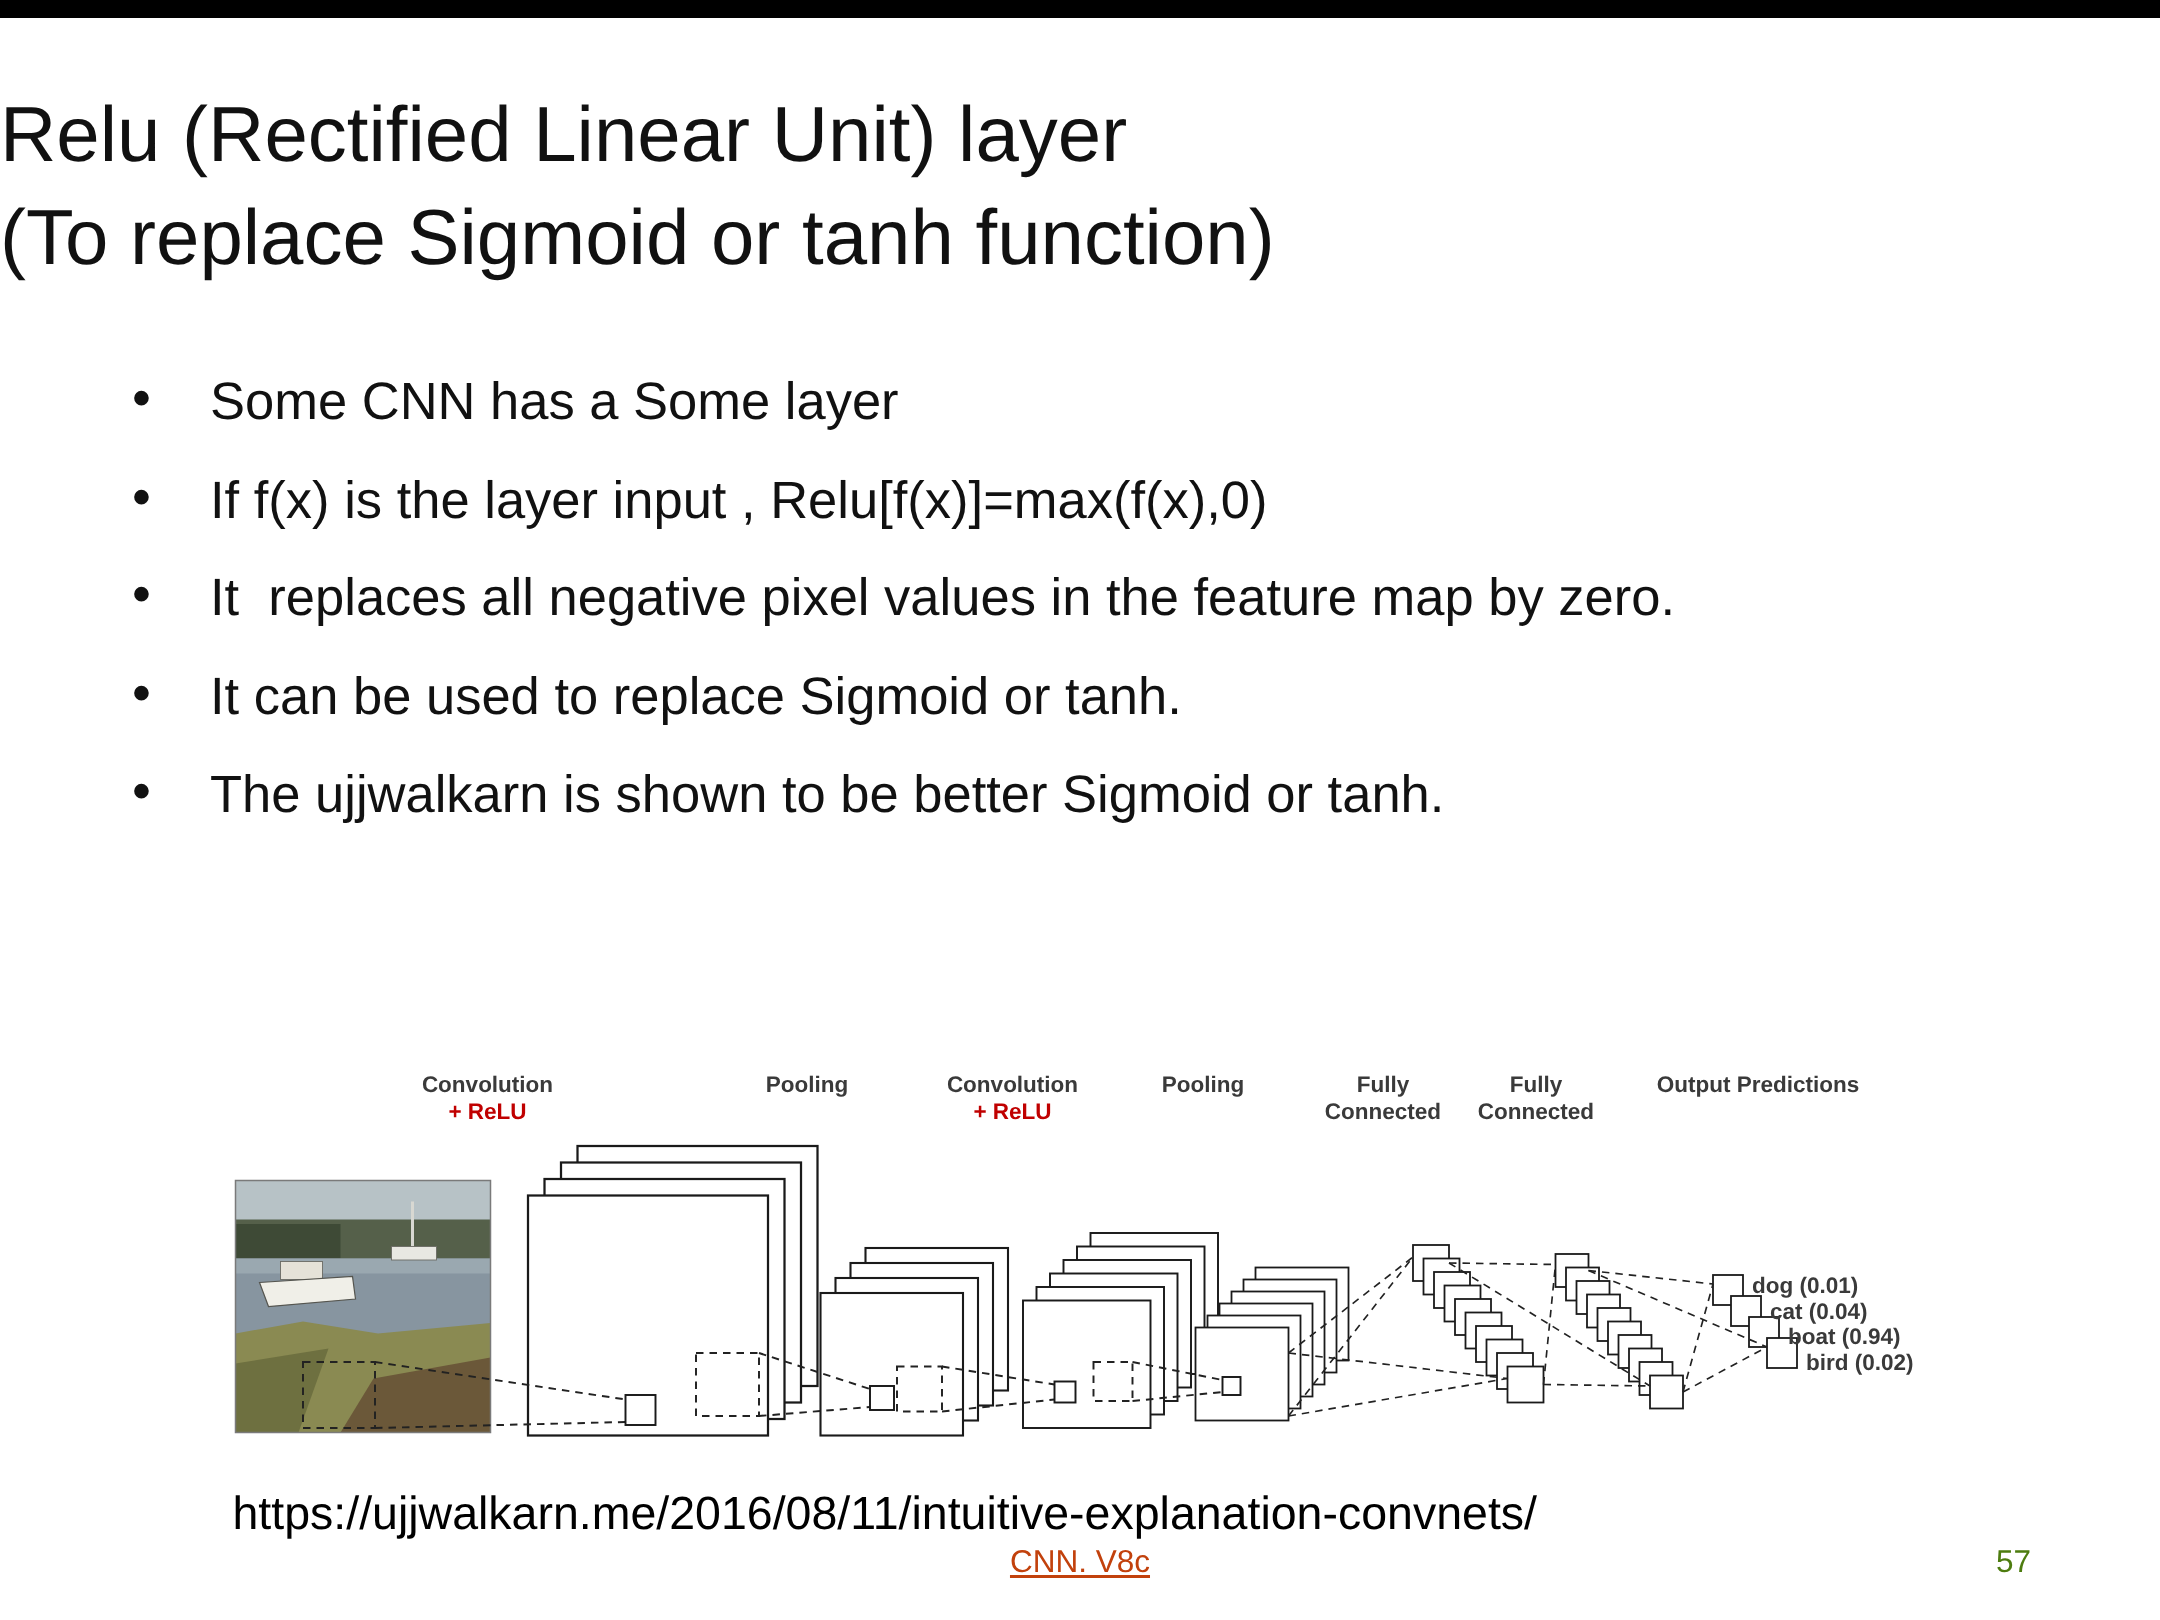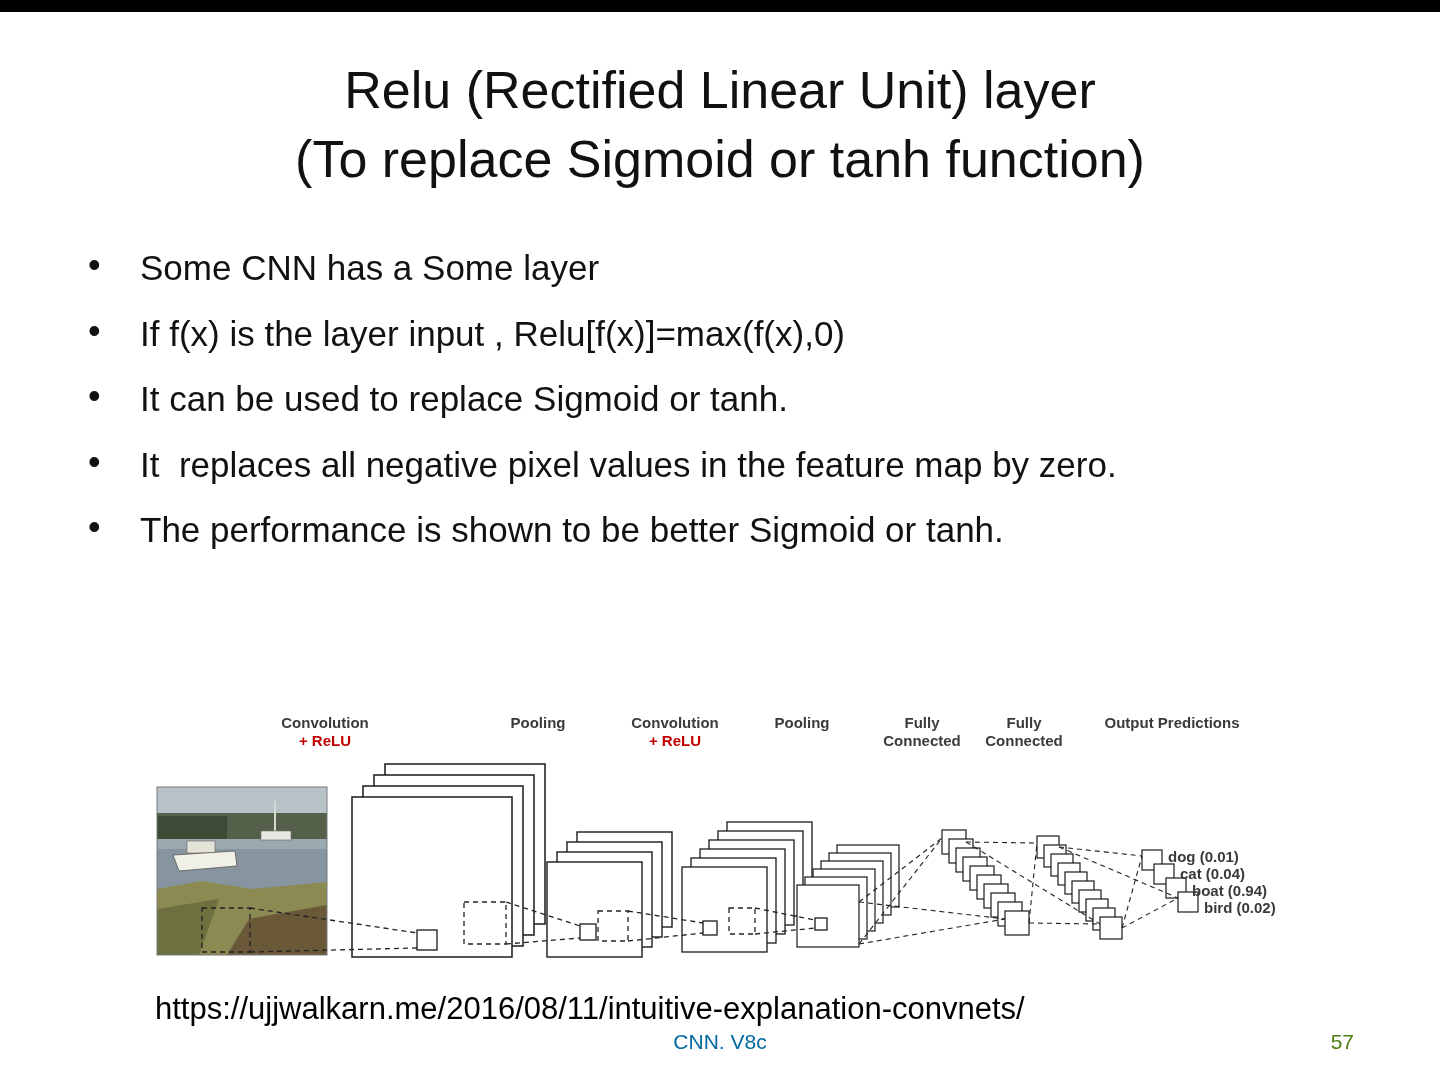--- a/index.html
+++ b/index.html
@@ -14,21 +14,20 @@
     position: absolute;
     top: 12px;
     left: 0;
     width: 1440px;
     height: 1068px;
     background: #ffffff;
     overflow: hidden;
   }
   .title-block {
     margin-top: 44px;
-    text-align: center;
     color: #111;
     font-size: 52px;
     line-height: 1.32;
     font-weight: 400;
   }
   ul.bullets {
     list-style: none;
     margin: 52px 0 0 88px;
     padding: 0;
     width: 1250px;
@@ -66,21 +65,22 @@
     text-decoration: none;
     margin-top: 24px;
   }
   .footer-center {
     position: absolute;
     bottom: 26px;
     left: 0;
     width: 100%;
     text-align: center;
     font-size: 21px;
-    color: #0369a1;
+    color: #c2410c;
+    text-decoration: underline;
   }
   .page-number {
     position: absolute;
     bottom: 26px;
     right: 86px;
     font-size: 21px;
     color: #4d7c0f;
   }
   svg text { font-family: "Liberation Sans", sans-serif; }
 </style>
@@ -90,23 +90,23 @@
 <div class="slide">
 
   <div class="title-block">
     <div>Relu (Rectified Linear Unit) layer</div>
     <div>(To replace Sigmoid or tanh function)</div>
   </div>
 
   <ul class="bullets">
     <li>Some CNN has a Some layer</li>
     <li>If f(x) is the layer input , Relu[f(x)]=max(f(x),0)</li>
+    <li>It  replaces all negative pixel values in the feature map by zero.</li>
     <li>It can be used to replace Sigmoid or tanh.</li>
-    <li>It  replaces all negative pixel values in the feature map by zero.</li>
-    <li>The performance is shown to be better Sigmoid or tanh.</li>
+    <li>The ujjwalkarn is shown to be better Sigmoid or tanh.</li>
   </ul>
 
   <div class="diagram-wrap">
     <svg width="1150" height="260" viewBox="0 0 1150 260">
 
       <g font-size="15" font-weight="600" fill="#3a3a3a" text-anchor="middle">
         <text x="173" y="16">Convolution</text>
         <text x="173" y="34" fill="#c00000">+ ReLU</text>
         <text x="386" y="16">Pooling</text>
         <text x="523" y="16">Convolution</text>

